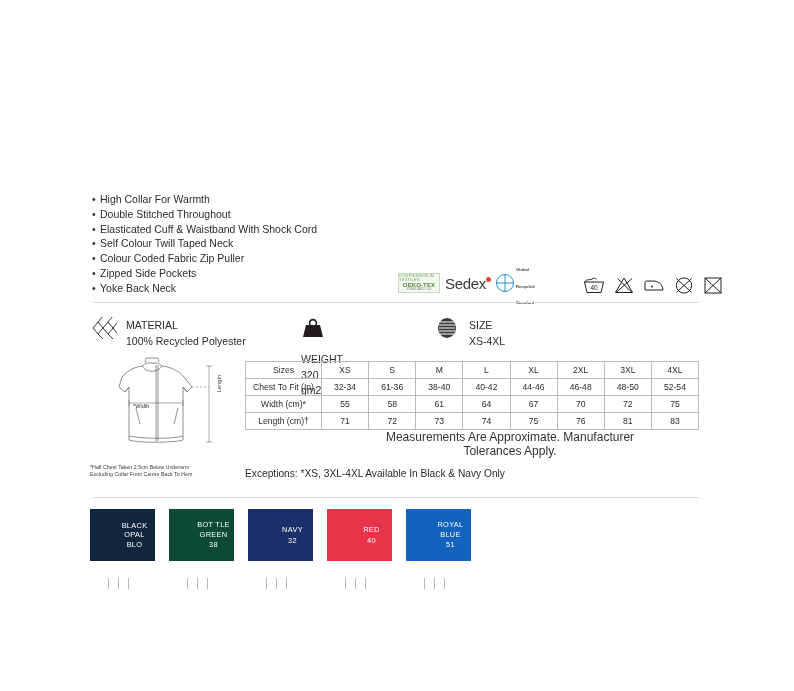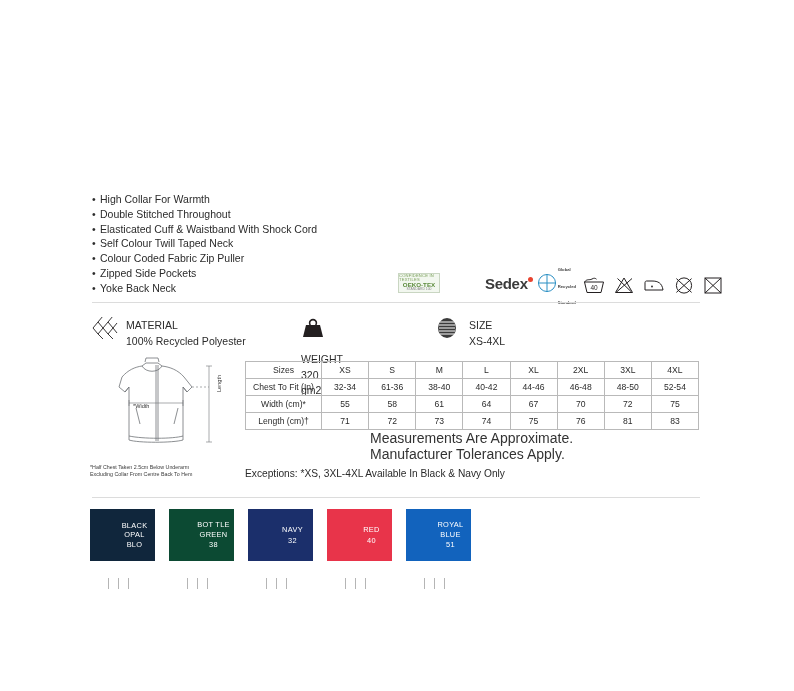--- a/index.html
+++ b/index.html
@@ -42,26 +42,25 @@
     background: #f2f7ef;
     display: flex; flex-direction: column;
     align-items: center; justify-content: center;
     line-height: 1;
   }
   .oeko .o1 { font-size: 4.1px; color: #7ba05b; letter-spacing: .2px; }
   .oeko .o2 { font-size: 6.2px; color: #5b8a3c; font-weight: bold; }
   .oeko .o3 { font-size: 3.4px; color: #888; }
   .sedex {
     font-size: 15px;
-    font-weight: bold;
+    font-weight: normal;
     color: #3a3a3a;
     letter-spacing: -.3px;
     position: relative;
     padding-right: 5px;
-    margin-left: 40px;
   }
   .sedex .dot {
     position: absolute; right: 0; top: 2px;
     width: 5px; height: 5px; border-radius: 50%;
     background: #e8432f;
   }
   .grs {
     width: 44px; height: 22px;
     display: flex; align-items: center; gap: 2px;
   }
@@ -135,21 +134,21 @@
   .sizetable td {
     border: 0.8px solid #b9b9b9;
     text-align: center;
     padding: 3px 2px;
     height: 16px;
   }
   .sizetable td.rowhead { width: 76px; }
   .sizetable tr.head td { font-size: 8.6px; }
   .tablenote {
     position: absolute; left: 370px; top: 430px;
-    font-size: 14px; color: #333;
+    font-size: 12px; color: #333; text-align: center;
   }
   .exceptions {
     position: absolute; left: 245px; top: 468px;
     font-size: 10.2px; color: #2b2b2b;
   }
 
   
   .hr { position: absolute; height: 0; border-top: 0.9px solid #dcdcdc; }
   .hr-top { left: 92px; top: 302px; width: 608px; }
   .hr-mid { left: 92px; top: 497px; width: 608px; }

